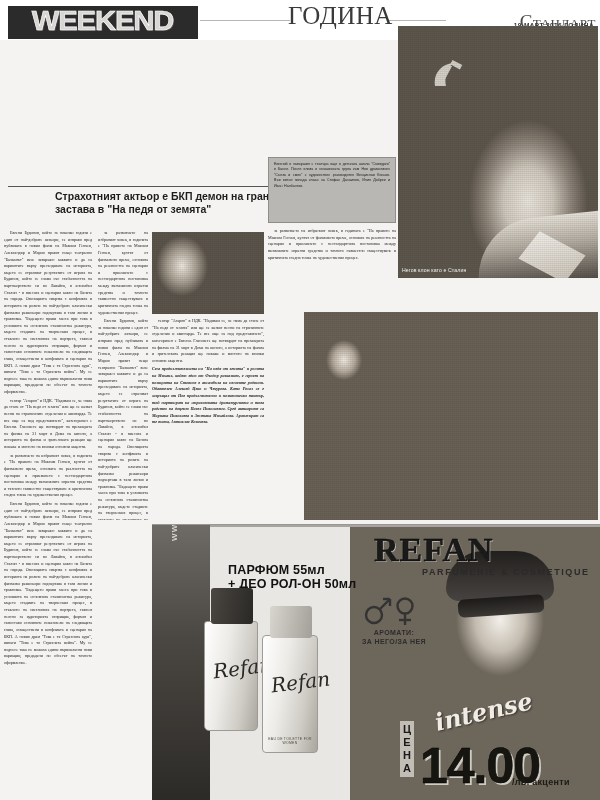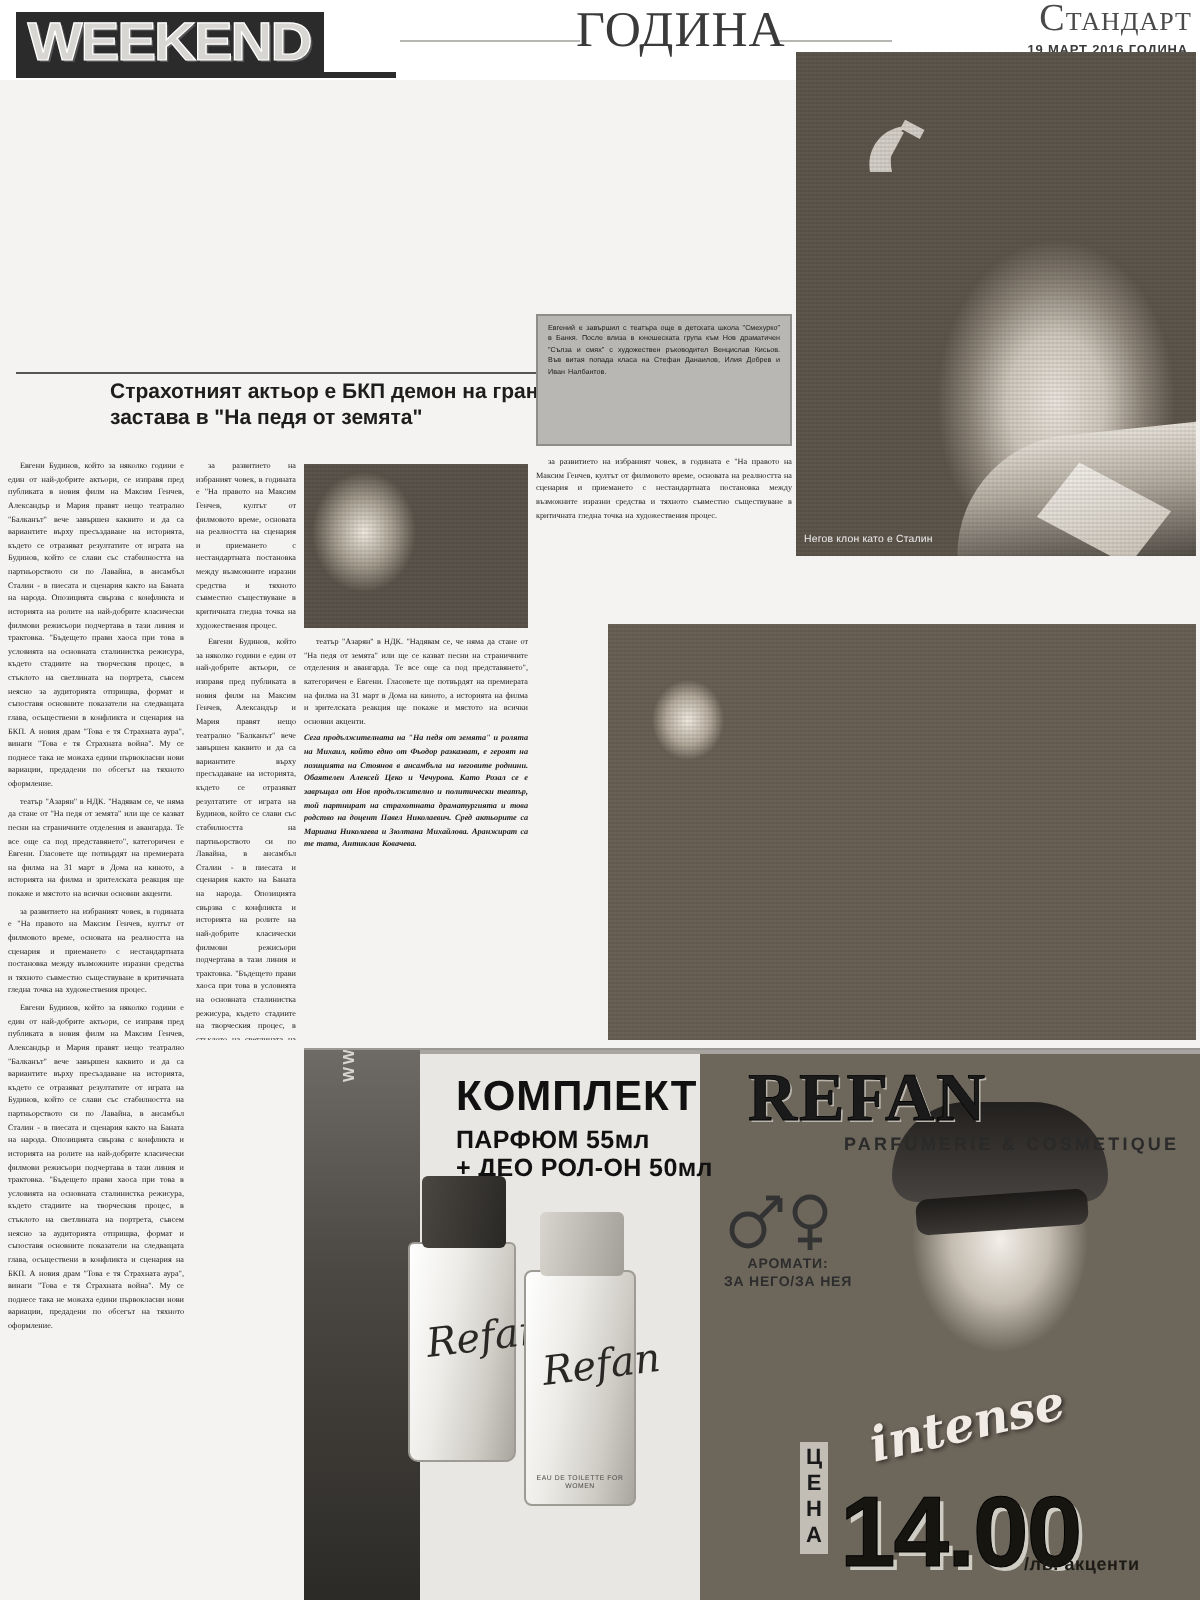--- a/index.html
+++ b/index.html
@@ -20,21 +20,21 @@
     overflow: hidden;
   }
   
   .masthead {
     position: absolute; left: 0; top: 0;
     width: 600px; height: 40px;
     background: #ffffff;
   }
   .weekend-block {
     position: absolute; left: 8px; top: 6px;
-    width: 154px; height: 30px;
+    width: 190px; height: 30px;
     background: #2b2b2b;
     display: flex; align-items: center; justify-content: center;
     overflow: hidden;
   }
   .weekend-text {
     font-family: "Liberation Sans", "DejaVu Sans", sans-serif;
     font-weight: bold;
     font-size: 27px;
     letter-spacing: -1px;
     color: #d8d6d2;
@@ -54,21 +54,21 @@
   .section-title {
     position: absolute; left: 288px; top: 2px;
     width: 104px; text-align: center;
     font-family: "Liberation Serif", "DejaVu Serif", serif;
     font-size: 25px;
     letter-spacing: 0.5px;
     color: #3a3a3a;
     line-height: 1.15;
   }
   .paper-name {
-    position: absolute; right: 4px; top: 0px;
+    position: absolute; right: 4px; top: 12px;
     text-align: right;
     font-family: "Liberation Serif", "DejaVu Serif", serif;
     font-size: 19px;
     color: #4a4a4a;
     letter-spacing: 0.5px;
     font-variant: small-caps;
     line-height: 1.1;
   }
   .paper-date {
     position: absolute; right: 6px; top: 22px;
@@ -446,21 +446,20 @@
       <div class="man-glasses"></div>
       <div class="grain"></div>
     </div>
 
     <div class="left-strip">
       <div class="vert-url">WWW.REFAN.COM  WWW.REFAN.COM</div>
     </div>
 
     <div class="ad-line-top"></div>
 
-    <div class="ad-komplekt">КОМПЛЕКТ</div>
     <div class="ad-line1">ПАРФЮМ 55мл</div>
     <div class="ad-line2">+ ДЕО РОЛ-ОН 50мл</div>
 
     <div class="refan-logo">REFAN</div>
     <div class="refan-sub">PARFUMERIE &amp; COSMETIQUE</div>
 
     <svg class="gender-icons" viewBox="0 0 70 32">
       <circle cx="16" cy="20" r="8" fill="none" stroke="#333" stroke-width="2.4"></circle>
       <line x1="22" y1="14" x2="32" y2="4" stroke="#333" stroke-width="2.4"></line>
       <line x1="25" y1="4" x2="32" y2="4" stroke="#333" stroke-width="2.4"></line>

